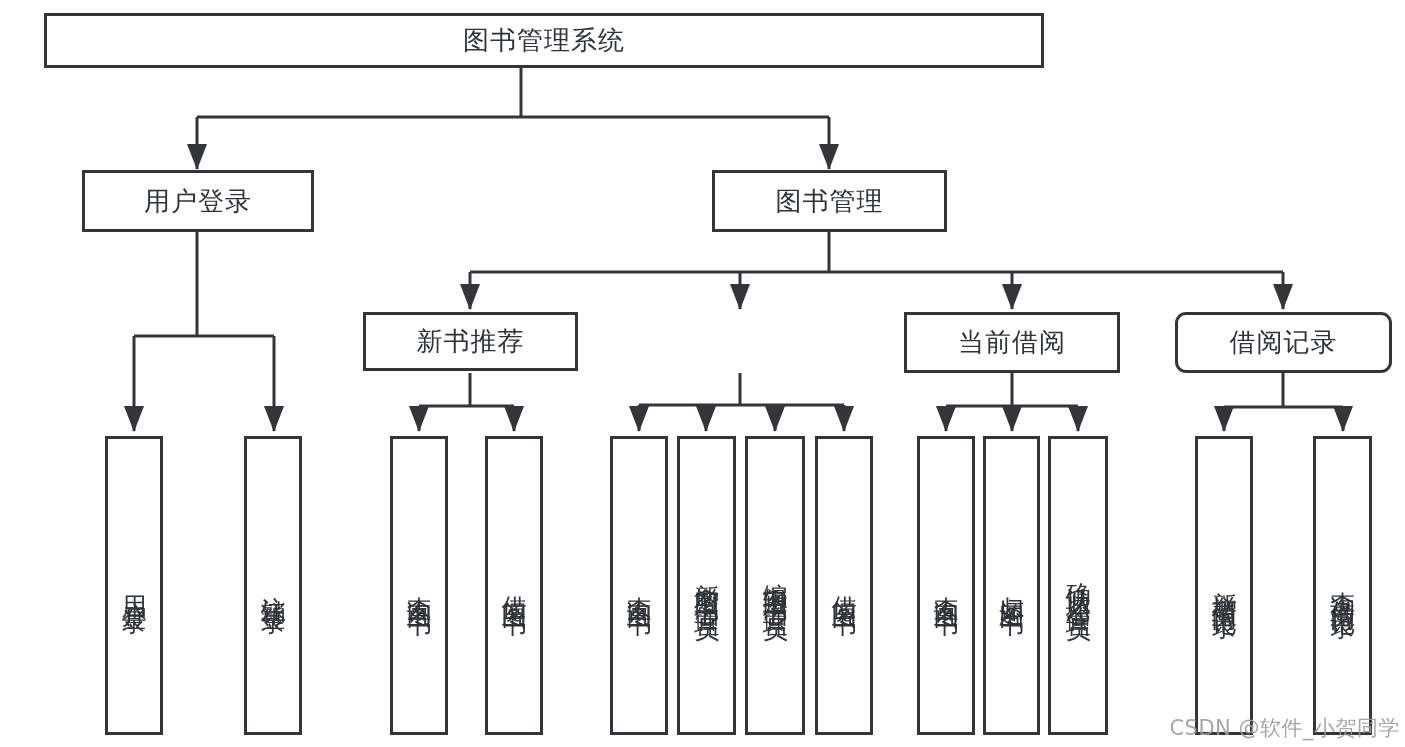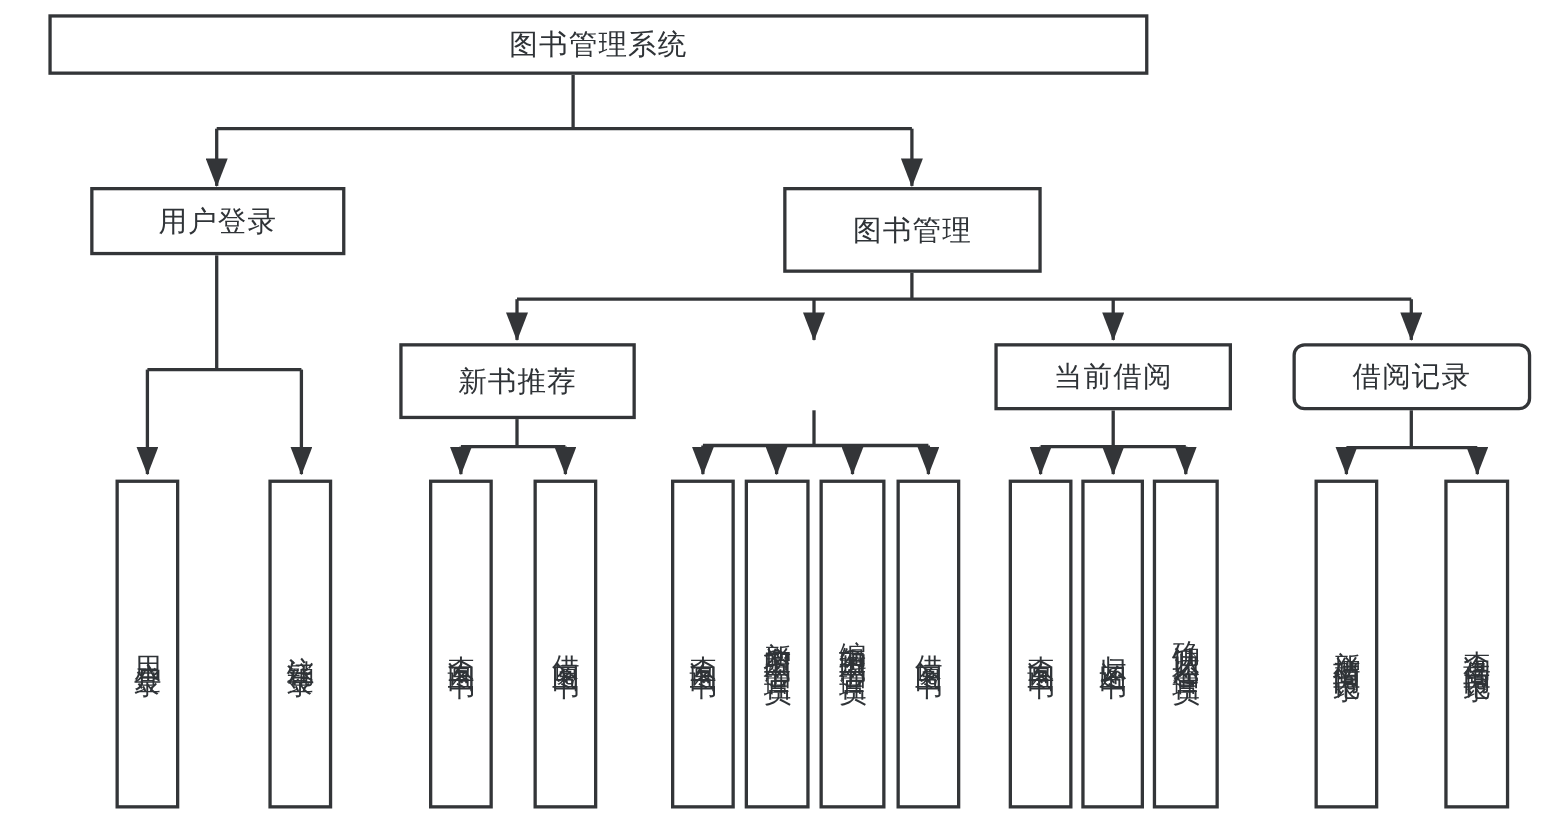--- a/index.html
+++ b/index.html
@@ -112,25 +112,25 @@
     </g>
   </svg>
 
   <div class="box" style="left:23px; top:13px; width:1000px; height:55px;margin-left:21px;">
     <span class="h-label">图书管理系统</span>
   </div>
 
   <div class="box" style="left:82px; top:170px; width:232px; height:62px;">
     <span class="h-label">用户登录</span>
   </div>
-  <div class="box" style="left:712px; top:170px; width:235px; height:78px;">
+  <div class="box" style="left:712px; top:170px; width:235px; height:62px;">
     <span class="h-label">图书管理</span>
   </div>
 
-  <div class="box" style="left:363px; top:312px; width:215px; height:69px;">
+  <div class="box" style="left:363px; top:312px; width:215px; height:59px;">
     <span class="h-label">新书推荐</span>
   </div>
   <div class="box" style="left:904px; top:312px; width:216px; height:61px;text-align:right;">
     <span class="h-label">当前借阅</span>
   </div>
   <div class="box" style="left:1175px; top:312px; width:217px; height:61px;border-radius:11px;">
     <span class="h-label">借阅记录</span>
   </div>
 
   <div class="box leaf" style="left:105px; top:436px; width:58px; height:299px;">
@@ -170,14 +170,15 @@
     <span class="v-label">确认归还（管理员）</span>
   </div>
 
   <div class="box leaf" style="left:1195px; top:436px; width:58px; height:299px;">
     <span class="v-label">新增借阅记录</span>
   </div>
   <div class="box leaf" style="left:1313px; top:436px; width:59px; height:299px;">
     <span class="v-label">查询借阅记录</span>
   </div>
 
+  <div id="watermark">CSDN @软件_小贺同学</div>
 
 </div>
 
 </body></html>

